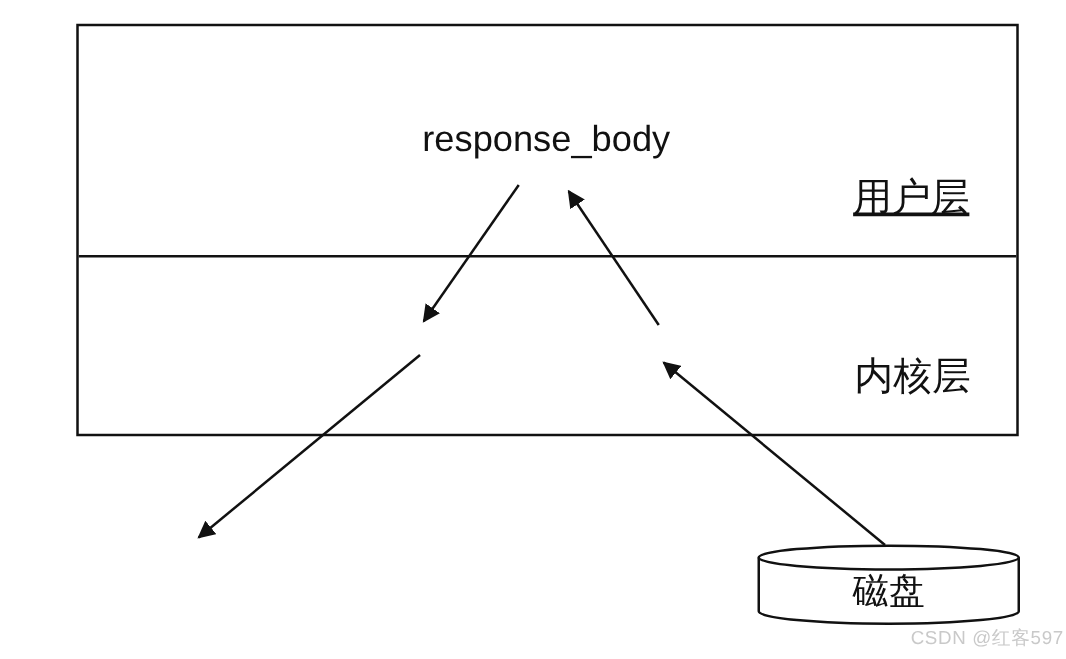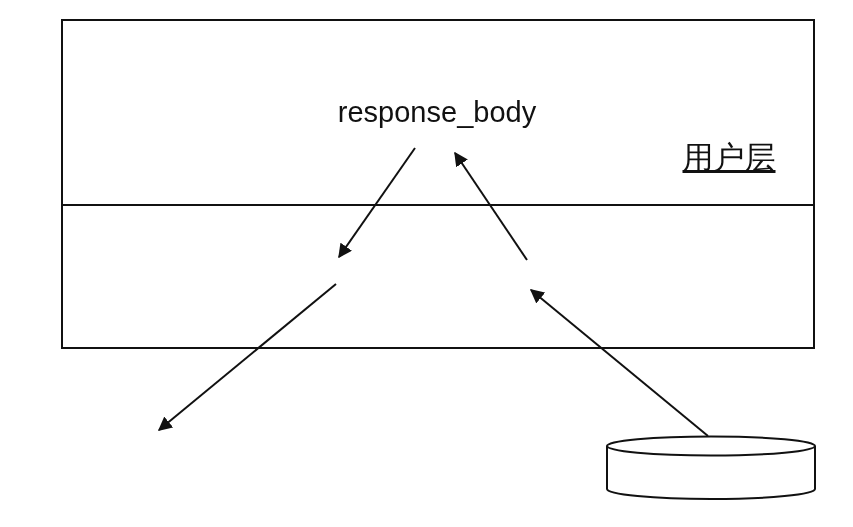--- a/index.html
+++ b/index.html
@@ -104,20 +104,21 @@
 <div class="canvas">
 
   <div class="os-box">
     <div class="layer-divider"></div>
   </div>
 
   <div class="label response-body-label">response_body</div>
 
   <div class="label user-layer-label">用户层</div>
 
+  <div class="label kernel-layer-label">内核层</div>
 
 
   <svg class="overlay" viewBox="0 0 853 527" xmlns="http://www.w3.org/2000/svg">
     <defs>
       <marker id="arrow" viewBox="0 0 10 10" refX="9" refY="5" markerWidth="7" markerHeight="7" orient="auto-start-reverse">
         <path class="arrowhead-fill" d="M 0 0 L 10 5 L 0 10 z"></path>
       </marker>
     </defs>
 
     <g>
@@ -127,15 +128,17 @@
 
     <line x1="415" y1="148" x2="339" y2="257" marker-end="url(#arrow)"></line>
 
     <line x1="336" y1="284" x2="159" y2="430" marker-end="url(#arrow)"></line>
 
     <line x1="708" y1="436" x2="531" y2="290" marker-end="url(#arrow)"></line>
 
     <line x1="527" y1="260" x2="455" y2="153" marker-end="url(#arrow)"></line>
   </svg>
 
+  <div class="label disk-label">磁盘</div>
 
+  <div class="watermark">CSDN @红客597</div>
 
 </div>
 
 </body></html>

